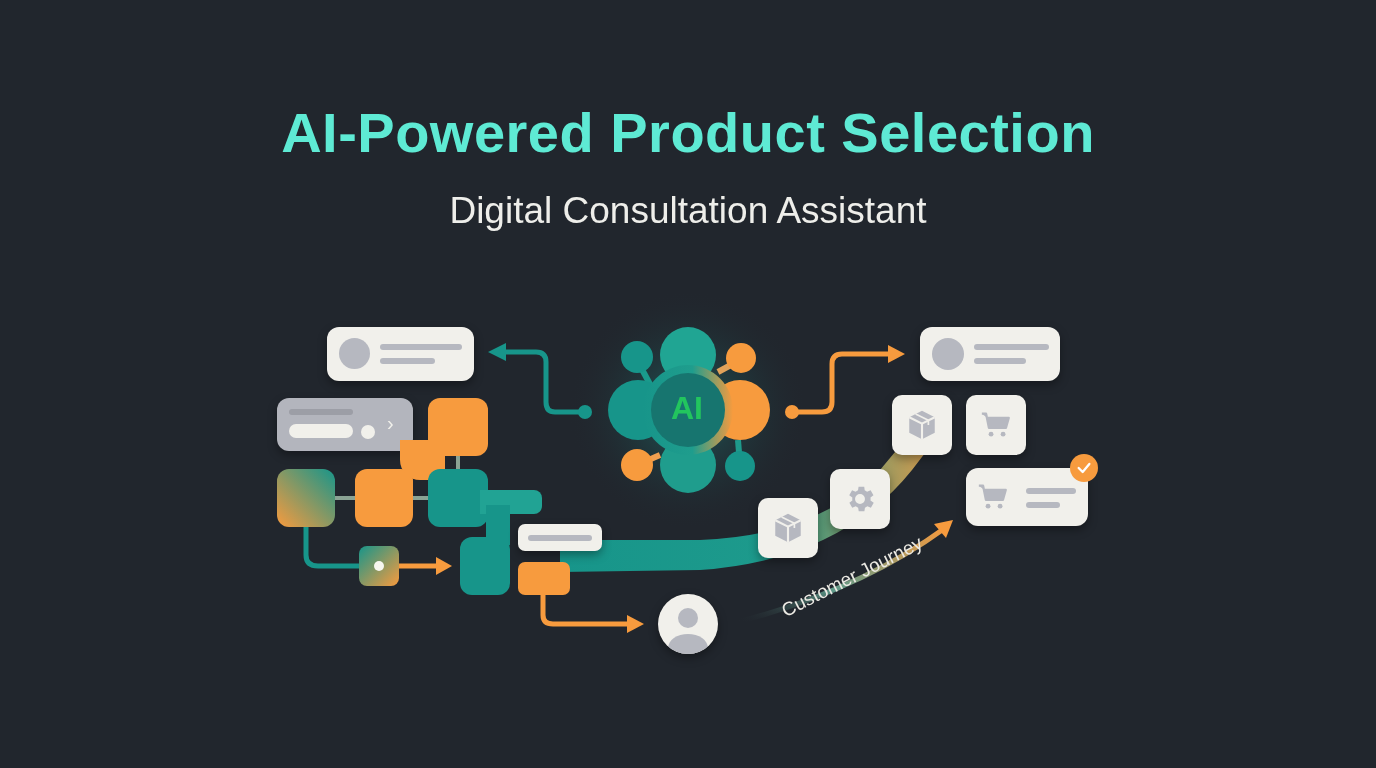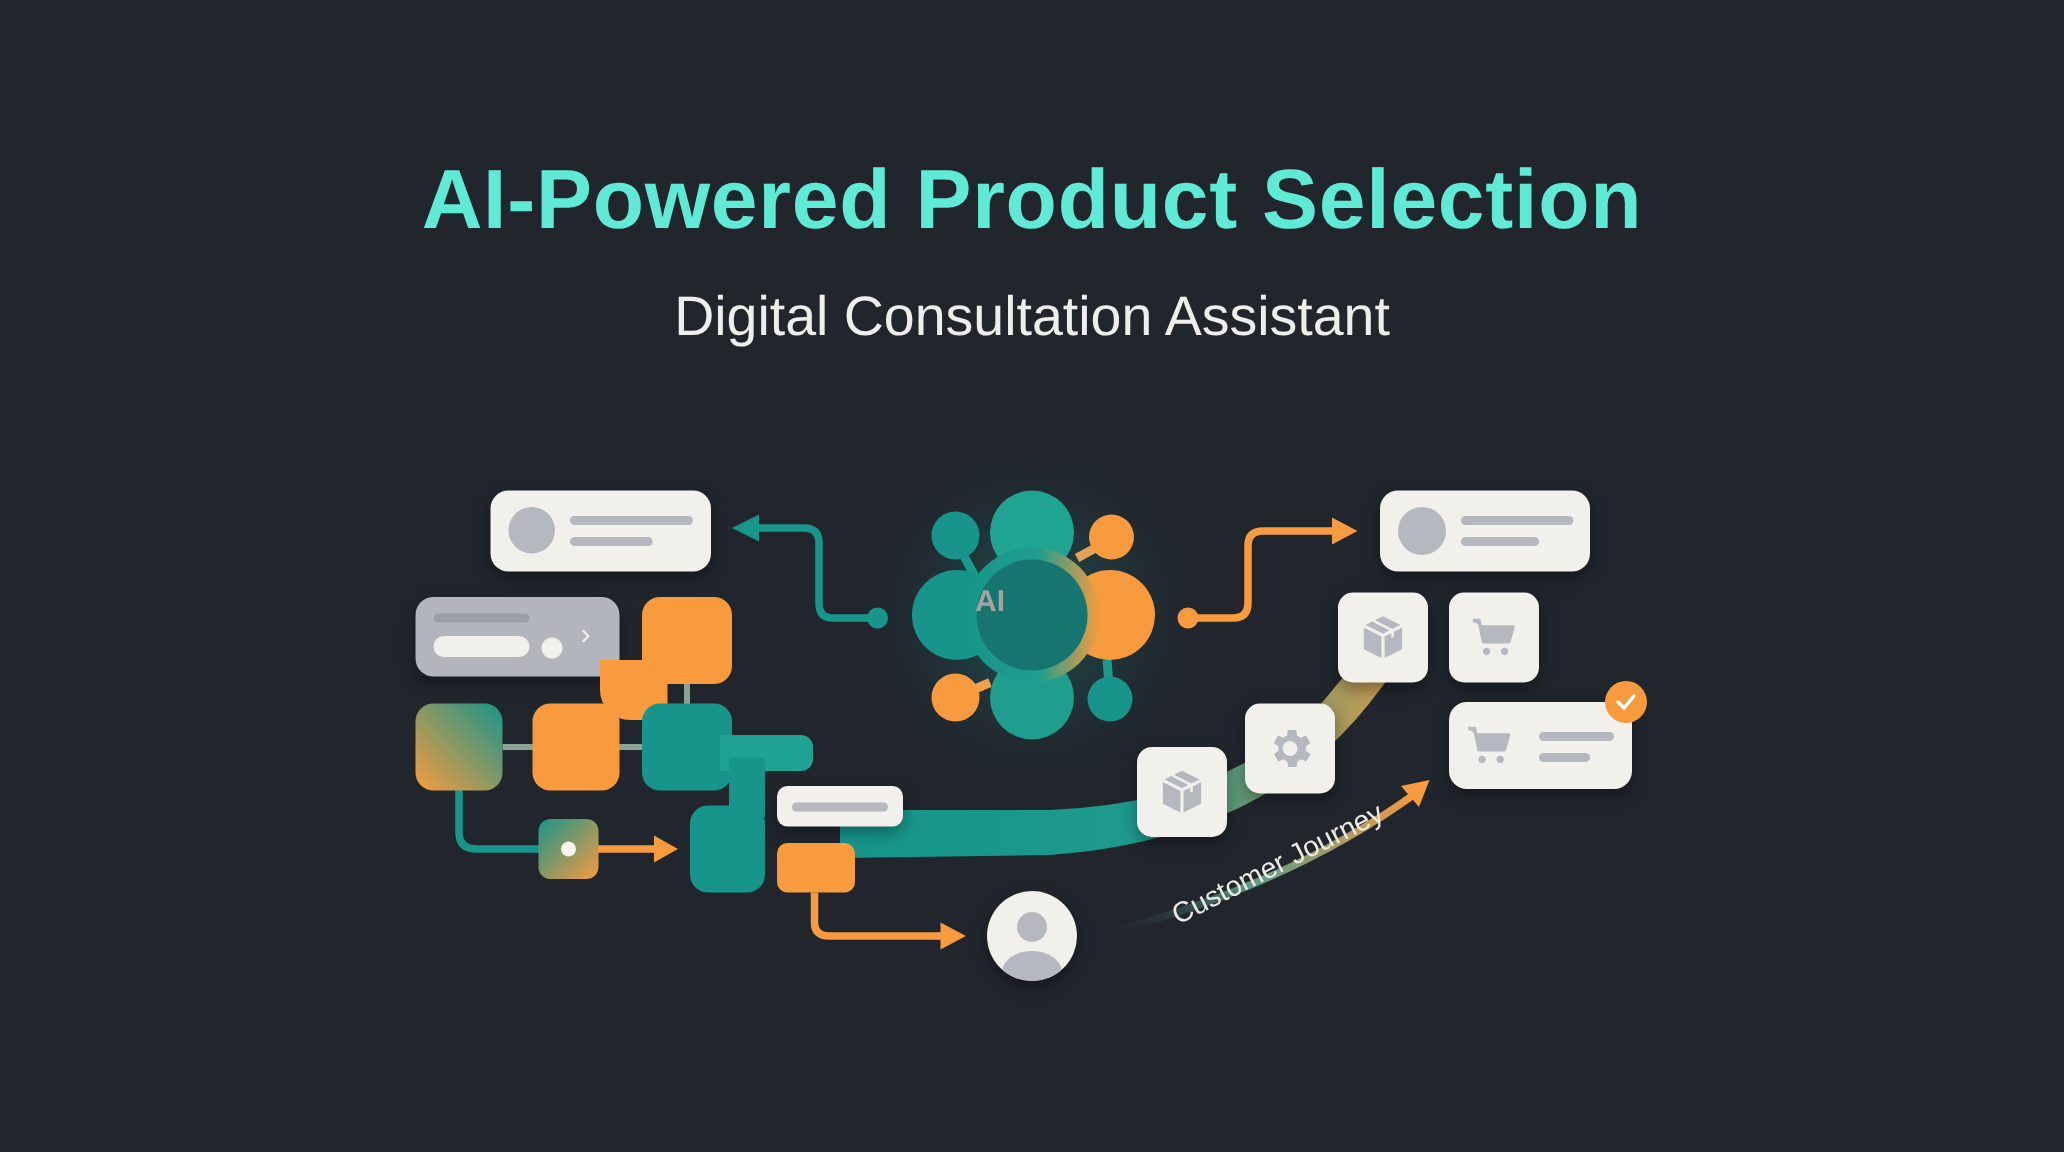--- a/index.html
+++ b/index.html
@@ -33,22 +33,22 @@
     border-radius:10px; box-shadow:0 4px 10px rgba(0,0,0,0.35);
     display:flex; align-items:center; justify-content:center;
   }
   svg.overlay { position:absolute; left:0; top:0; }
   .journey-label {
     position:absolute; left:788px; top:600px; color:#eceae4;
     font-size:19px; transform:rotate(-27deg); transform-origin:left bottom;
     white-space:nowrap;
   }
   .ai-text {
-    position:absolute; left:650px; top:390px; width:74px; 
-    color:#a3a3a3; font-weight:bold; font-size:20px;
+    position:absolute; left:650px; top:390px; width:74px; text-align:center;
+    color:#22c55e; font-weight:bold; font-size:32px;
   }
 </style>
 </head>
 <body>
 
 <div class="title">AI-Powered Product Selection</div>
 <div class="subtitle">Digital Consultation Assistant</div>
 
 <svg class="overlay" width="1376" height="768">
   <defs>

